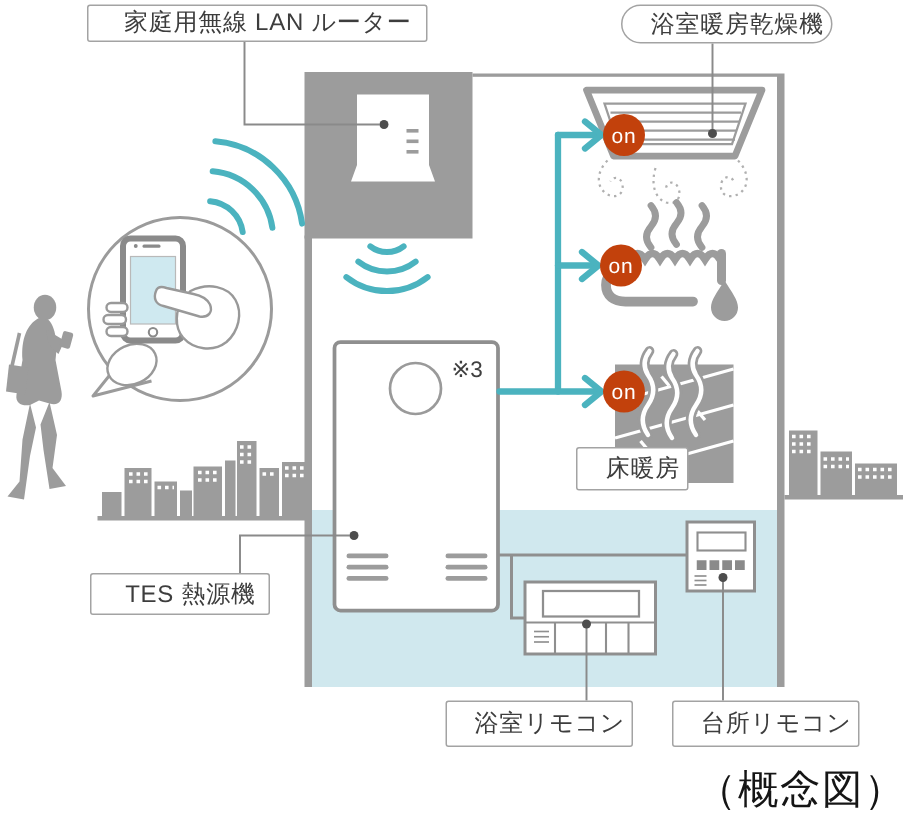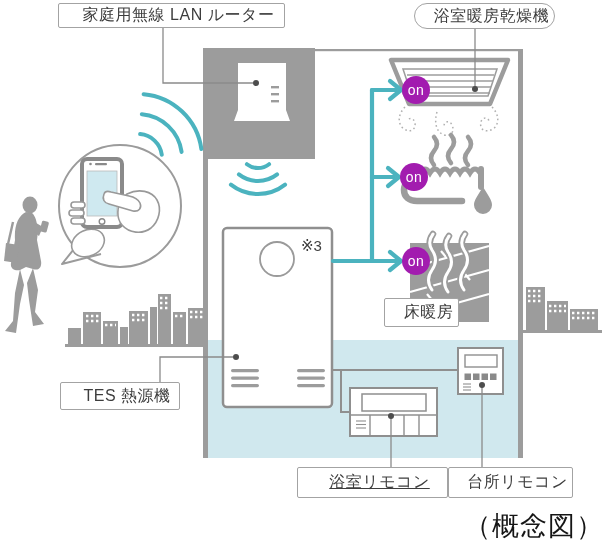--- a/index.html
+++ b/index.html
@@ -7,21 +7,21 @@
     position:relative;width:605px;height:545px;background:#fff;overflow:hidden;
     font-family:"Liberation Sans","DejaVu Sans",sans-serif;
   }
   #stage svg{position:absolute;left:0;top:0;}
   .label-box{
     position:absolute;box-sizing:border-box;background:#fff;border:1px solid #a3a3a3;
     border-radius:2px;display:flex;align-items:center;justify-content:center;
     font-size:16px;color:#3d3d3d;letter-spacing:.5px;white-space:nowrap;z-index:5;padding-left:14px;
   }
   .on-badge{
-    position:absolute;width:28px;height:28px;border-radius:50%;background:#a21caf;
+    position:absolute;width:28px;height:28px;border-radius:50%;background:#c2410c;
     color:#fff;font-size:14px;display:flex;align-items:center;justify-content:center;
     z-index:4;letter-spacing:.5px;
   }
   .note{position:absolute;font-size:15px;color:#3f3f3f;z-index:4;}
   .caption{
     position:absolute;right:1px;top:508px;font-family:Liberation Sans, sans-serif;
     font-size:27px;color:#151515;z-index:5;letter-spacing:1px;margin-left:32px;
   }
 </style>
 </head>
@@ -275,21 +275,21 @@
 </div>
 
 <div class="label-box" style="left:60px;top:382px;width:120px;height:28px;">
   <span>TES 熱源機</span>
 </div>
 
 <div class="label-box" style="left:384px;top:298px;width:75px;height:29px;">
   <span>床暖房</span>
 </div>
 
-<div class="label-box" style="left:297px;top:467px;width:151px;height:31px;text-decoration:underline;">
+<div class="label-box" style="left:297px;top:467px;width:125px;height:31px;">
   <span>浴室リモコン</span>
 </div>
 
 <div class="label-box" style="left:448px;top:467px;width:125px;height:31px;">
   <span>台所リモコン</span>
 </div>
 
 <div class="on-badge" style="left:402px;top:76px;">on</div>
 <div class="on-badge" style="left:400px;top:163px;">on</div>
 <div class="on-badge" style="left:402px;top:247px;">on</div>

